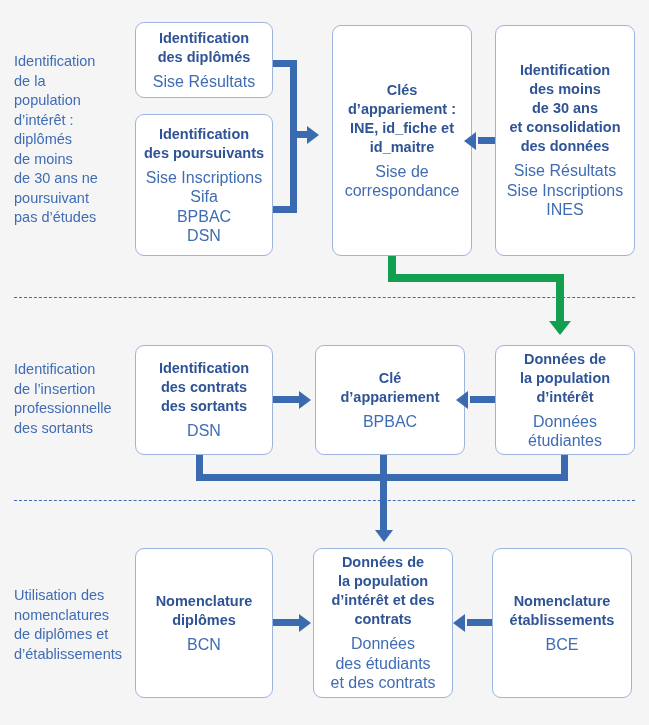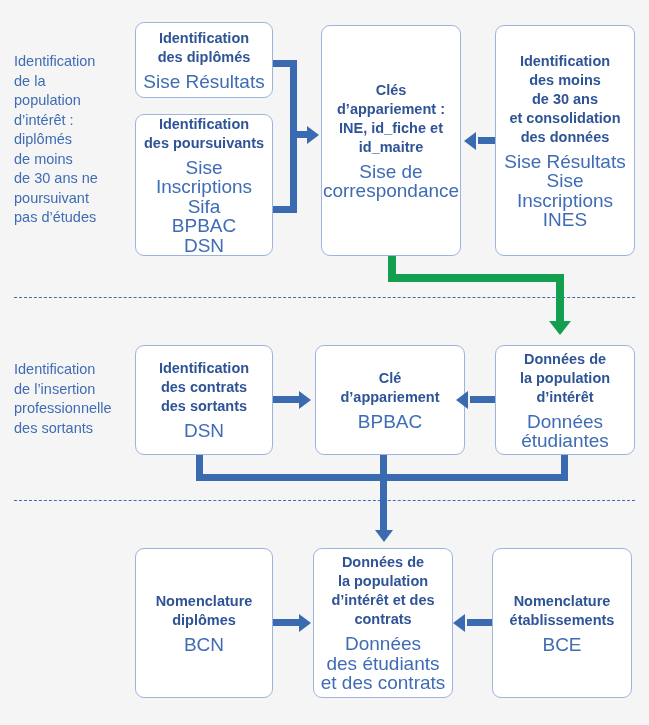--- a/index.html
+++ b/index.html
@@ -65,32 +65,32 @@
     padding: 6px 6px;
   }
   .node .node-title {
     font-size: 14.5px;
     line-height: 19px;
     font-weight: bold;
     color: #2f5496;
     white-space: pre-line;
   }
   .node .node-sub {
-    font-size: 19px;
+    font-size: 16px;
     line-height: 19.5px;
     font-weight: normal;
     color: #3f6cb4;
     white-space: pre-line;
     margin-top: 5px;
   }
 
   
   #node-diplomes      { left: 135px; top: 22px;  width: 138px; height: 76px; }
   #node-poursuivants  { left: 135px; top: 114px; width: 138px; height: 142px; }
-  #node-cles          { left: 321px; top: 25px;  width: 140px; height: 231px; }
+  #node-cles          { left: 332px; top: 25px;  width: 140px; height: 231px; }
   #node-moins30       { left: 495px; top: 25px;  width: 140px; height: 231px; }
 
   
   #node-contrats      { left: 135px; top: 345px; width: 138px; height: 110px; }
   #node-cle-csns      { left: 315px; top: 345px; width: 150px; height: 110px; }
   #node-donnees-pop   { left: 495px; top: 345px; width: 140px; height: 110px; }
 
   
   #node-nomen-dip     { left: 135px; top: 548px; width: 138px; height: 150px; }
   #node-donnees-contr { left: 313px; top: 548px; width: 140px; height: 150px; }
@@ -188,20 +188,24 @@
 d’intérêt :
 diplômés
 de moins
 de 30 ans ne
 poursuivant
 pas d’études</div>
   <div class="section-caption" id="caption-2">Identification
 de l’insertion
 professionnelle
 des sortants</div>
+  <div class="section-caption" id="caption-3">Utilisation des
+nomenclatures
+de diplômes et
+d’établissements</div>
 
   <div class="node" id="node-diplomes">
     <div class="node-title">Identification
 des diplômés</div>
     <div class="node-sub">Sise Résultats</div>
   </div>
 
   <div class="node" id="node-poursuivants">
     <div class="node-title">Identification
 des poursuivants</div>

